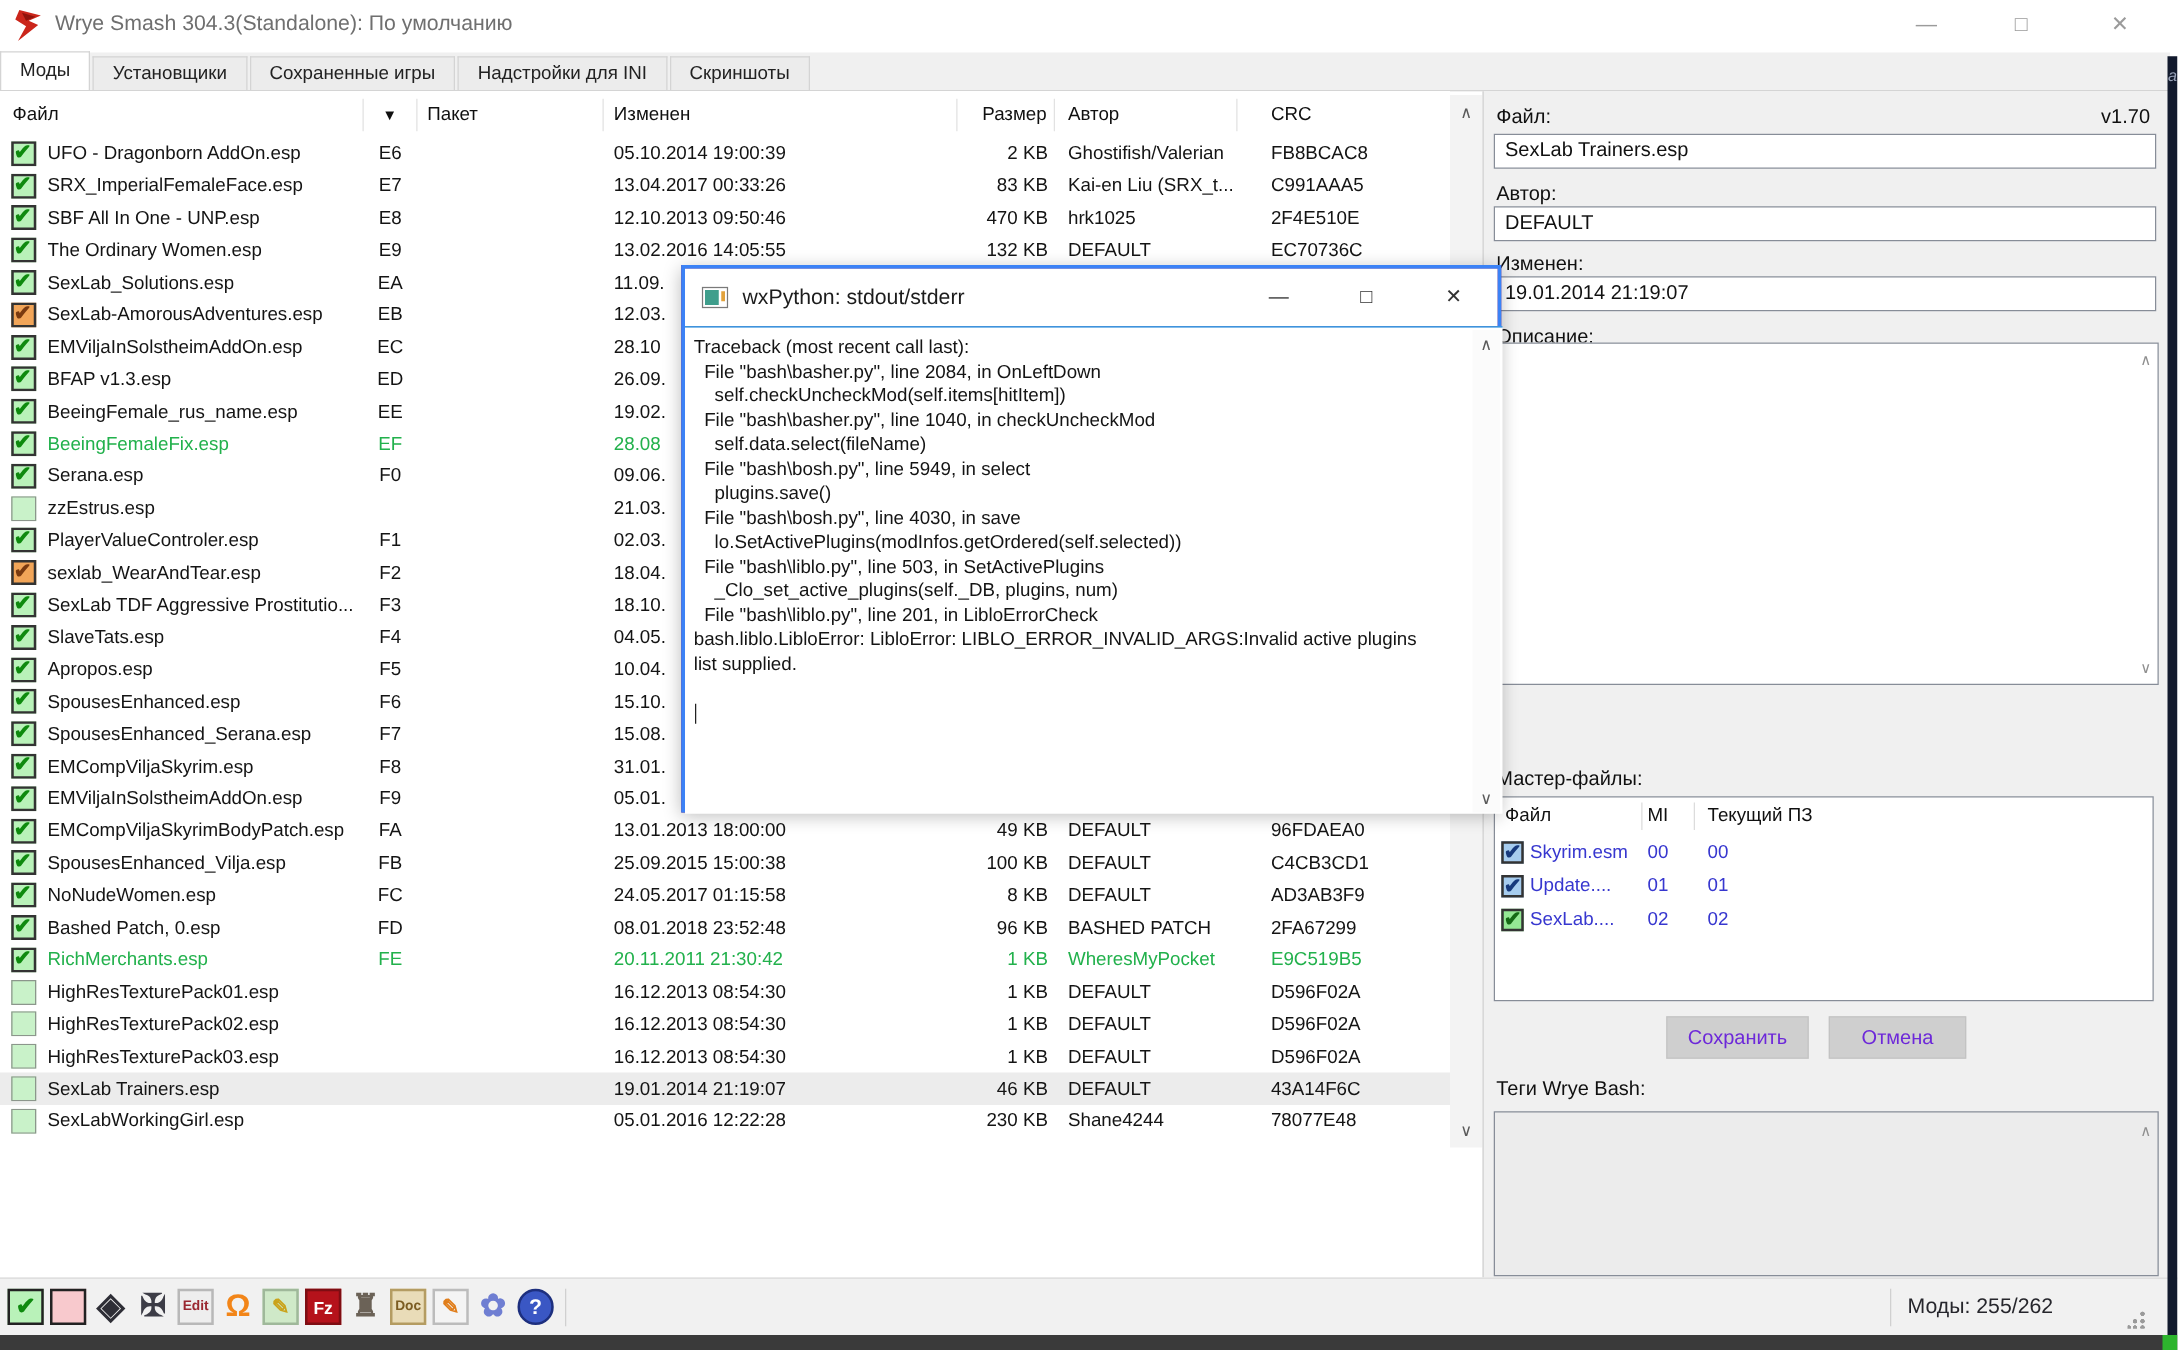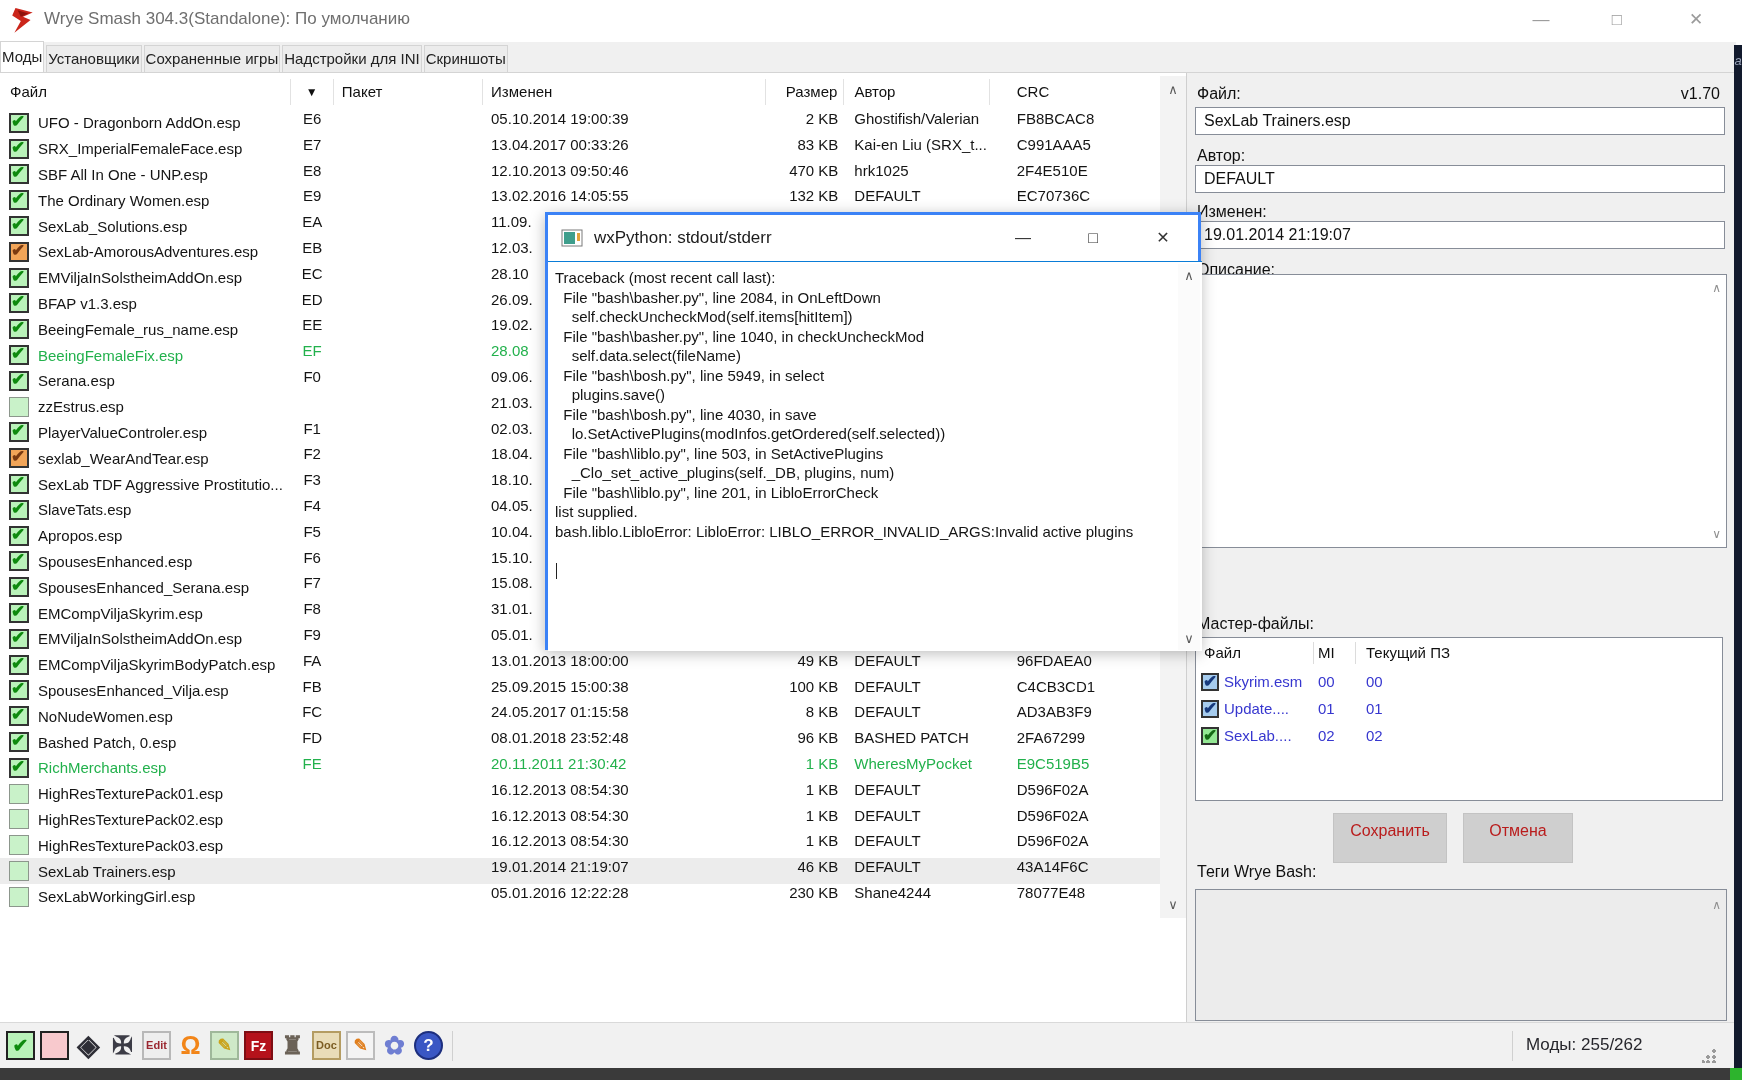--- a/index.html
+++ b/index.html
@@ -11,38 +11,38 @@
   #titlebar { position:absolute; left:0; top:0; width:1742px; height:42px; background:#fff; }
   #app-logo { position:absolute; left:10px; top:7px; }
   #win-title { position:absolute; left:44px; top:9px; font-size:17px; color:#6f6f6f; }
   .winbtn { position:absolute; top:0; width:70px; height:40px; text-align:center;
     line-height:40px; color:#9b9b9b; font-size:17px; }
   #btn-min { left:1506px; } #btn-max { left:1582px; } #btn-close { left:1661px; }
 
   
   #tabbar { position:absolute; left:0; top:42px; width:1736px; height:31px;
     background:#f0f0f0; border-bottom:1px solid #d4d4d4; display:flex; align-items:flex-end; }
-  .tab { height:27px; line-height:26px; padding:0 1px; font-size:15px; color:#222;
+  .tab { height:27px; line-height:26px; padding:0 15px; font-size:15px; color:#222;
     border:1px solid #d4d4d4; border-bottom:none; background:#ececec; margin-right:2px; }
   .tab.active { background:#fff; height:31px; line-height:30px; position:relative; z-index:2; }
 
   
   #modlist { position:absolute; left:0; top:73px; width:1160px; height:949px; background:#fff; }
   #mlheader { display:flex; height:37px; align-items:center; font-size:15px; color:#101010;
     background:#fff; }
   #mlheader .hcell { height:26px; line-height:26px; border-right:1px solid #e2e2e2; }
   .c-file { width:296px; padding-left:10px; }
   .c-hex  { width:44px; text-align:center; }
   .c-pak  { width:152px; padding-left:8px; }
   .c-mod  { width:288px; padding-left:8px; }
   .c-size { width:80px; text-align:right; padding-right:6px; }
   .c-auth { width:148px; padding-left:10px; }
   .c-crc  { width:152px; padding-left:6px;margin-left:21px; }
   #mod-rows { position:absolute; left:0; top:37px; width:1160px; }
-  .mrow { display:flex; height:25.8px; font-size:15px; color:#141414;
+  .mrow { display:flex; height:25.8px; align-items:center; font-size:15px; color:#141414;
     white-space:nowrap; }
   .mrow .cell { overflow:hidden; white-space:nowrap; }
   .mrow.sel { background:#ececec; }
   .mrow.grn { color:#22b14c; }
   .mrow .c-file { display:flex; align-items:center; padding-left:9px; }
   .fname { overflow:hidden; white-space:nowrap; }
   .cb { width:20px; height:20px; flex:none; margin-right:9px; position:relative;
     border:2px solid #333; background:#b9f2b9; }
   .cb-green::after, .cb-orange::after, .cb-blue::after, .cb-mgreen::after {
     content:"\2714"; position:absolute; left:0px; top:-4px; font-size:17px; font-weight:bold; }
@@ -70,21 +70,21 @@
     background:#fff; border:1px solid #878d98; font-size:15px; }
   #masters-head { display:flex; height:30px; align-items:center; color:#101010; }
   #masters-head .hcell { height:22px; line-height:22px; border-right:1px solid #dcdcdc; }
   .mc-file { width:118px; padding-left:8px; }
   .mc-mi { width:42px; padding-left:4px; }
   .mc-cur { width:360px; padding-left:10px; }
   .mfrow { display:flex; height:27px; align-items:center; color:#3737cf; }
   .mfrow .mc-file { display:flex; align-items:center; padding-left:5px; }
   .mcb { width:18px; height:18px; flex:none; margin-right:5px; position:relative;
     border:2px solid #333; }
-  .pbtn { position:absolute; top:740px; height:50px; background:#cfcfcf; color:#b91c1c;
+  .pbtn { position:absolute; top:740px; height:34px; background:#cfcfcf; color:#6d28d9;
     font-size:16px; text-align:center; line-height:34px; border:1px solid #c3c3c3; }
   #tags-box { position:absolute; left:8px; top:816px; width:532px; height:132px;
     background:#ececec; border:1px solid #878d98; }
   .boxchev { position:absolute; right:5px; color:#8f8f8f; font-size:12px; }
 
   
   #dialog { position:absolute; left:545px; top:212px; width:656px; height:438px;
     background:#701a75; border:3px solid #3b82f6; box-shadow:0 3px 14px rgba(0,0,0,.28); z-index:10; }
   #dlg-title { position:absolute; left:0; top:0; width:100%; height:46px; display:flex;
     align-items:center; background:#fff; }
@@ -615,22 +615,22 @@
           <div class="tline">    self.checkUncheckMod(self.items[hitItem])</div>
           <div class="tline">  File "bash\basher.py", line 1040, in checkUncheckMod</div>
           <div class="tline">    self.data.select(fileName)</div>
           <div class="tline">  File "bash\bosh.py", line 5949, in select</div>
           <div class="tline">    plugins.save()</div>
           <div class="tline">  File "bash\bosh.py", line 4030, in save</div>
           <div class="tline">    lo.SetActivePlugins(modInfos.getOrdered(self.selected))</div>
           <div class="tline">  File "bash\liblo.py", line 503, in SetActivePlugins</div>
           <div class="tline">    _Clo_set_active_plugins(self._DB, plugins, num)</div>
           <div class="tline">  File "bash\liblo.py", line 201, in LibloErrorCheck</div>
+          <div class="tline">bash.liblo.LibloError: LibloError: LIBLO_ERROR_INVALID_ARGS:Invalid active plugins</div>
           <div class="tline">list supplied.</div>
-          <div class="tline">bash.liblo.LibloError: LibloError: LIBLO_ERROR_INVALID_ARGS:Invalid active plugins</div>
         </div>
       <div id="dlg-caret" style="top: 300.5px;"></div>
       <div id="dlg-scroll">
         <div class="chev" style="top:4px; width:22px;">∧</div>
         <div class="chev" style="bottom:4px; width:22px;">∨</div>
       </div>
     </div>
   </div>
 
   <div id="statusbar">

